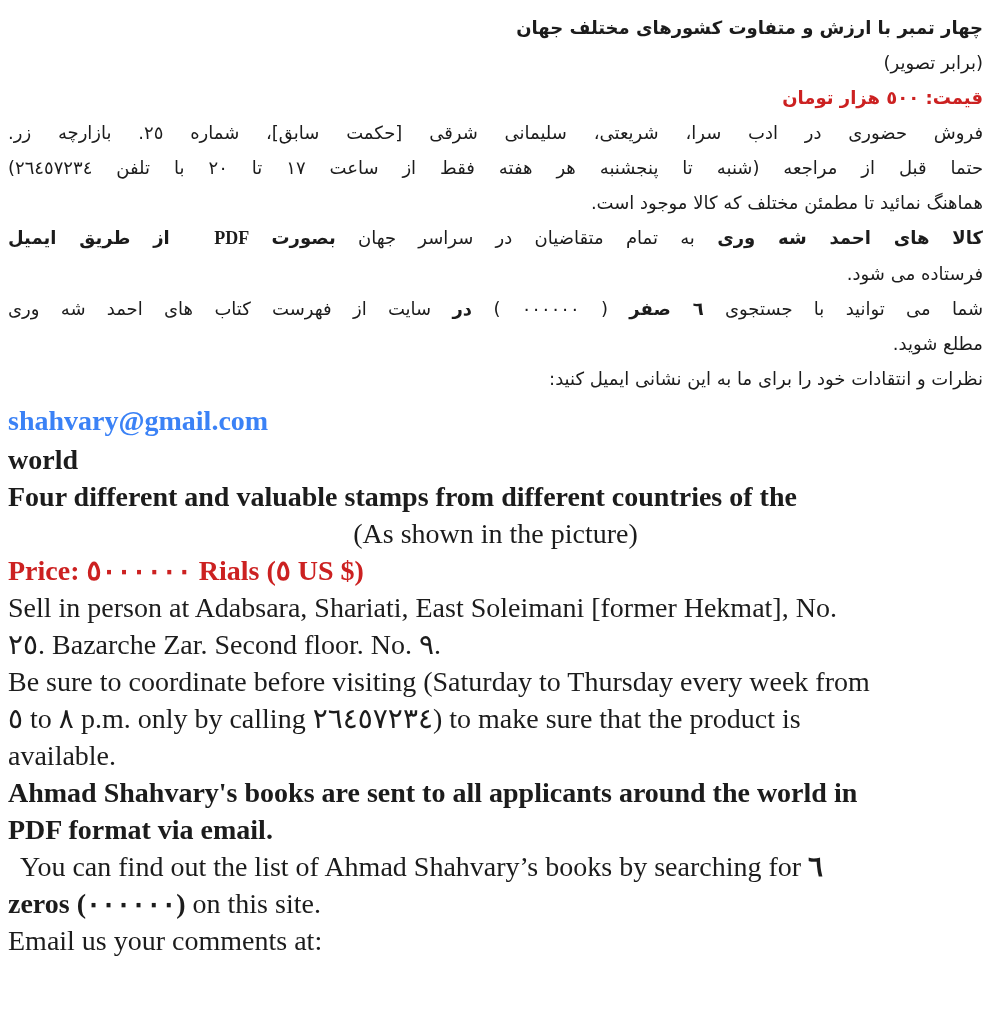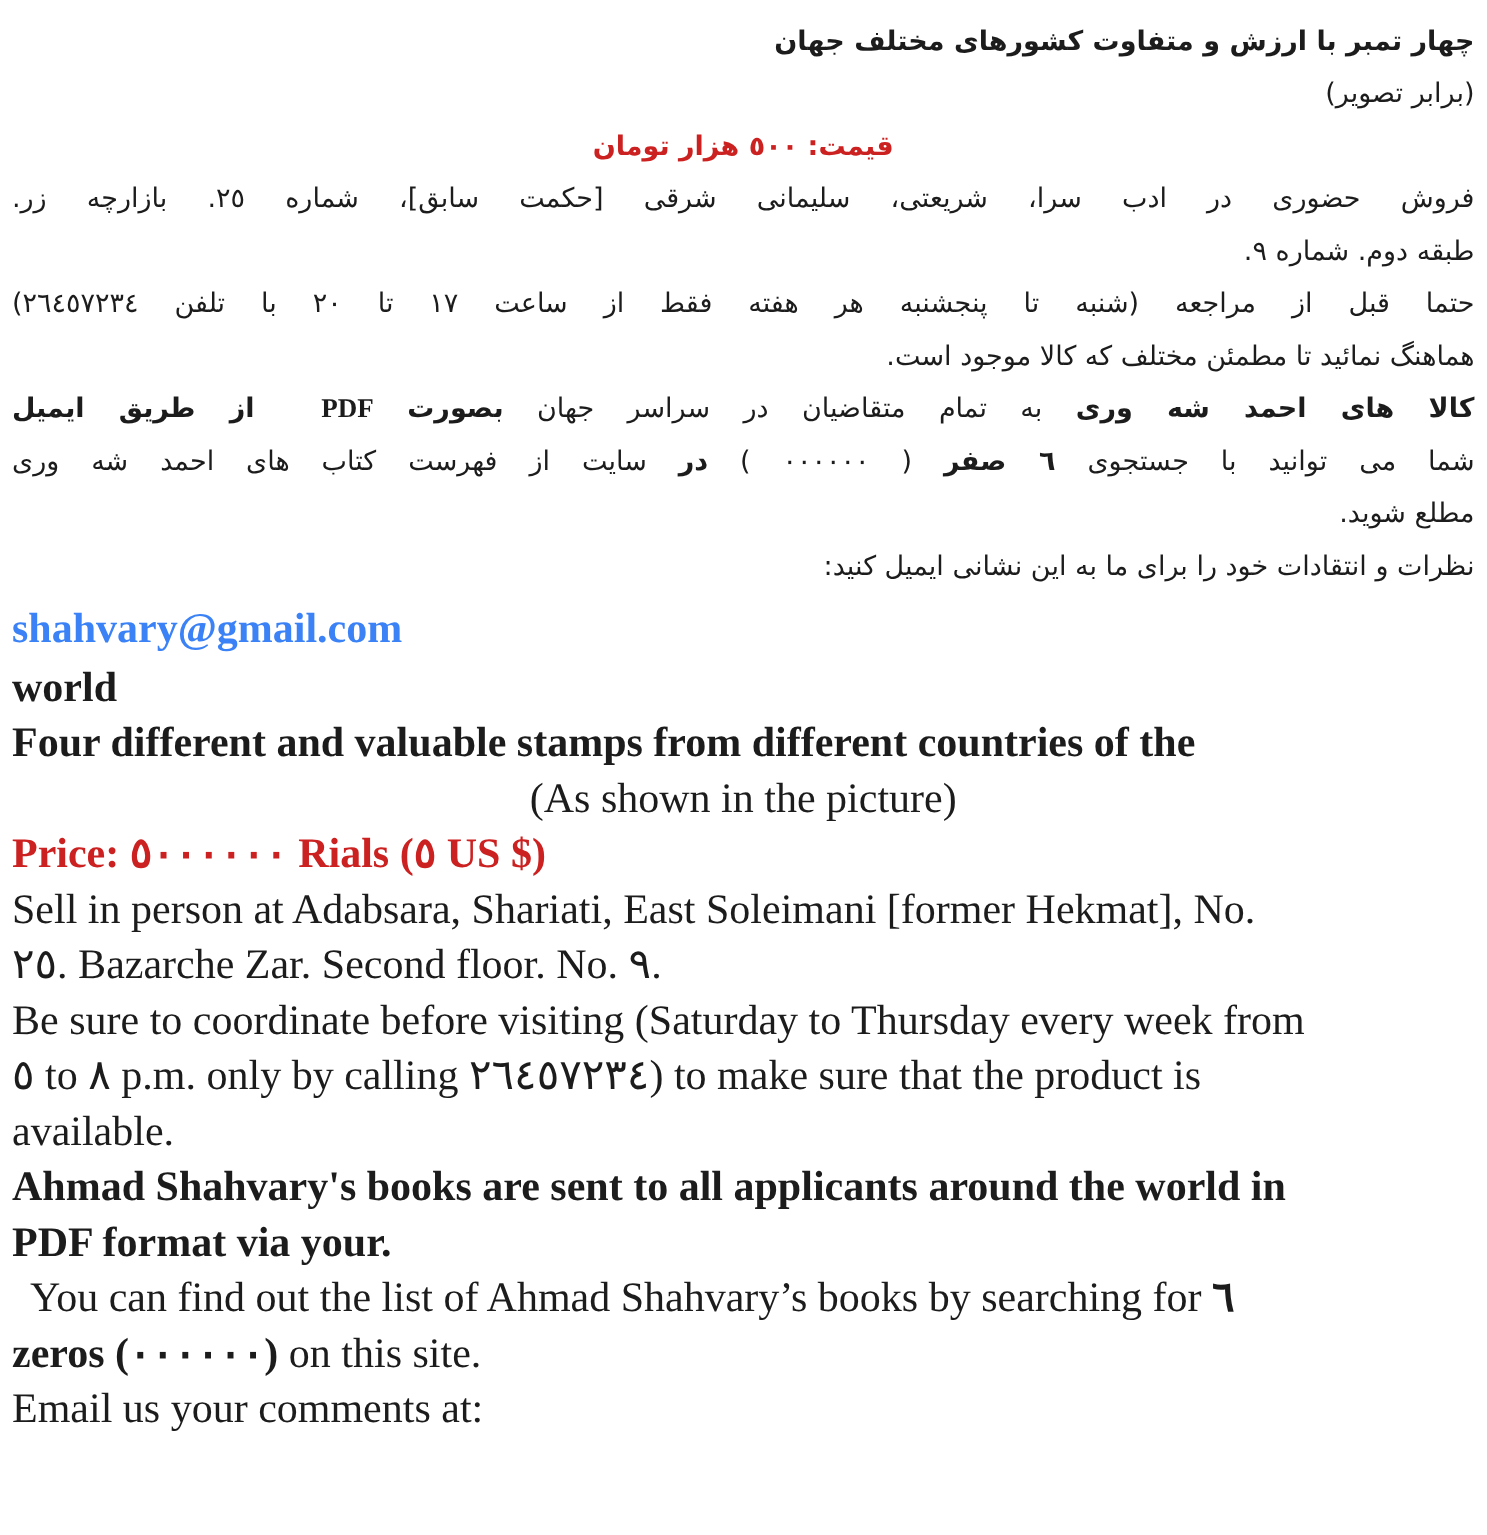--- a/index.html
+++ b/index.html
@@ -14,40 +14,40 @@
   .email{margin-top:6px;}
   #english-section{margin-top:2px;}
 </style>
 </head>
 <body>
 
 <div id="doc">
   <div id="persian-section">
       <div class="line fa" dir="rtl" style="text-align: right;"><span class="b">چهار تمبر با ارزش و متفاوت کشورهای مختلف جهان</span></div>
       <div class="line fa" dir="rtl" style="text-align: right;"><span>(برابر تصویر)</span></div>
-      <div class="line fa" dir="rtl" style="text-align: center; color: rgb(204, 33, 33);"><span class="b">قیمت: ٥٠٠ هزار تومان</span></div>
+      <div class="line fa" dir="rtl" style="text-align: right; color: rgb(204, 33, 33);"><span class="b">قیمت: ٥٠٠ هزار تومان</span></div>
       <div class="line fa just" dir="rtl"><span>فروش حضوری در ادب سرا، شریعتی، سلیمانی شرقی [حکمت سابق]، شماره ٢٥. بازارچه زر.</span></div>
-      <div class="line fa" dir="rtl" style="text-align: right;"><span>طبقه دوم. شماره ٩.</span></div>
       <div class="line fa just" dir="rtl"><span>حتما قبل از مراجعه (شنبه تا پنجشنبه هر هفته فقط از ساعت ١٧ تا ٢٠ با تلفن ٢٦٤٥٧٢٣٤)</span></div>
       <div class="line fa" dir="rtl" style="text-align: right;"><span>هماهنگ نمائید تا مطمئن مختلف که کالا موجود است.</span></div>
       <div class="line fa just" dir="rtl"><span class="b">کالا های احمد شه وری</span><span> به تمام متقاضیان در سراسر جهان </span><span class="b">بصورت</span><span> </span><span class="b latin">PDF</span><span>  </span><span class="b">از طریق ایمیل</span></div>
+      <div class="line fa" dir="rtl" style="text-align: right;"><span>فرستاده می شود.</span></div>
       <div class="line fa just" dir="rtl"><span>شما می توانید با جستجوی </span><span class="b">٦ صفر</span><span> ( ٠٠٠٠٠٠ ) </span><span class="b">در</span><span> سایت از فهرست کتاب های احمد شه وری</span></div>
       <div class="line fa" dir="rtl" style="text-align: right;"><span>مطلع شوید.</span></div>
       <div class="line fa" dir="rtl" style="text-align: right;"><span>نظرات و انتقادات خود را برای ما به این نشانی ایمیل کنید:</span></div>
       <div class="line en email" dir="ltr" style="text-align: left; color: #3b82f6;"><span class="b">shahvary@gmail.com</span></div>
     </div>
   <div id="english-section">
       <div class="line en" dir="ltr" style="text-align: left;"><span class="b">world</span></div>
       <div class="line en" dir="ltr" style="text-align: left;"><span class="b">Four different and valuable stamps from different countries of the</span></div>
       <div class="line en" dir="ltr" style="text-align: center;"><span>(As shown in the picture)</span></div>
       <div class="line en" dir="ltr" style="text-align: left; color: rgb(204, 33, 33);"><span class="b">Price: ٥٠٠٠٠٠٠ Rials (٥ US $)</span></div>
       <div class="line en" dir="ltr" style="text-align: left;"><span>Sell in person at Adabsara, Shariati, East Soleimani [former Hekmat], No.</span></div>
       <div class="line en" dir="ltr" style="text-align: left;"><span>٢٥. Bazarche Zar. Second floor. No. ٩.</span></div>
       <div class="line en" dir="ltr" style="text-align: left;"><span>Be sure to coordinate before visiting (Saturday to Thursday every week from</span></div>
       <div class="line en" dir="ltr" style="text-align: left;"><span>٥ to ٨ p.m. only by calling ٢٦٤٥٧٢٣٤) to make sure that the product is</span></div>
       <div class="line en" dir="ltr" style="text-align: left;"><span>available.</span></div>
       <div class="line en" dir="ltr" style="text-align: left;"><span class="b">Ahmad Shahvary's books are sent to all applicants around the world in</span></div>
-      <div class="line en" dir="ltr" style="text-align: left;"><span class="b">PDF format via your.</span></div>
+      <div class="line en" dir="ltr" style="text-align: left;"><span class="b">PDF format via email.</span></div>
       <div class="line en" dir="ltr" style="text-align: left; margin-left: 12px;"><span>You can find out the list of Ahmad Shahvary’s books by searching for </span><span class="b">٦</span></div>
       <div class="line en" dir="ltr" style="text-align: left;"><span class="b">zeros (٠٠٠٠٠٠)</span><span> on this site.</span></div>
       <div class="line en" dir="ltr" style="text-align: left;"><span>Email us your comments at:</span></div>
     </div>
 </div>
 
 </body></html>

